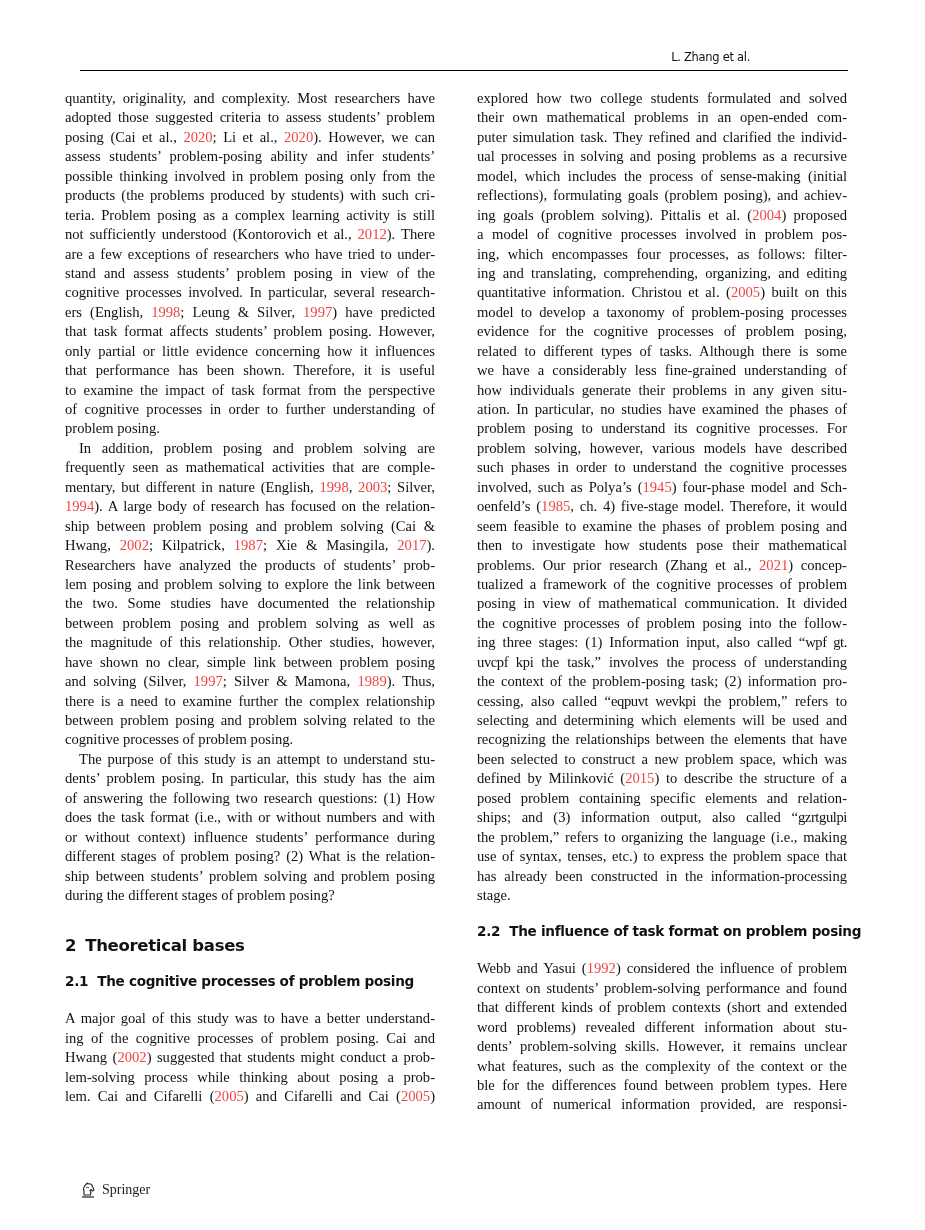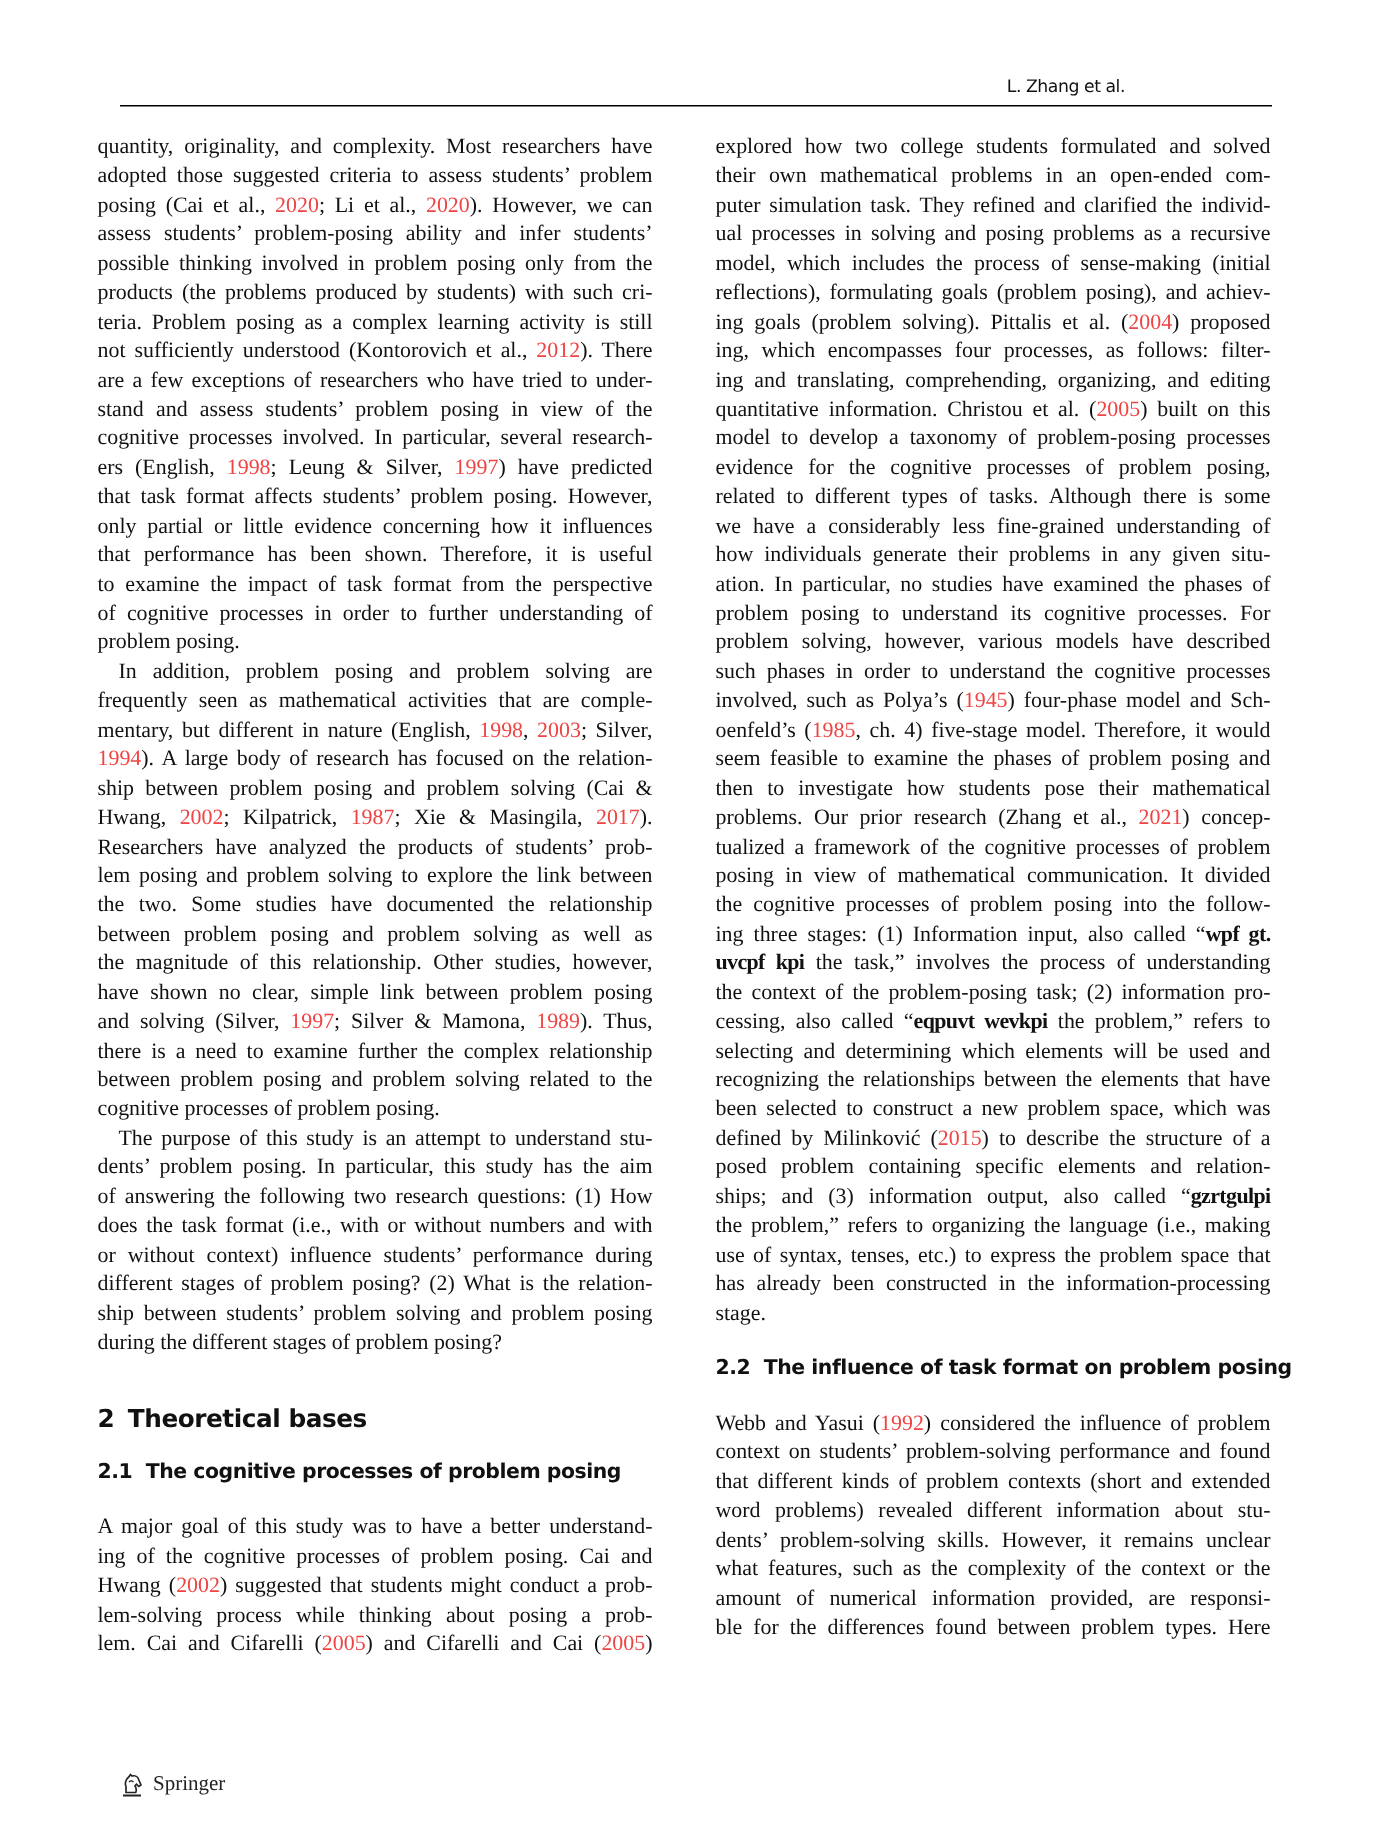--- a/index.html
+++ b/index.html
@@ -7,21 +7,21 @@
   .page { position: absolute; left: 0; top: 0; width: 827px; height: 1230px; }
   .running-head { position: absolute; right: 77px; top: 50px; font-family: "DejaVu Sans", sans-serif; font-size: 11.5px; color: #111; letter-spacing: -0.3px; }
   .head-rule { position: absolute; left: 80px; width: 768px; top: 70px; height: 0; border-top: 1.6px solid #000; }
   .col { position: absolute; top: 89px; width: 370px; font-family: "Liberation Serif", serif; font-size: 14.6px; color: #111; }
   .col.left { left: 65px; }
   .col.right { left: 477px; }
   .line { display: block; height: 19.45px; line-height: 19.45px; white-space: nowrap; text-align: justify; text-align-last: justify; }
   .line.last { text-align-last: left; }
   .line.indent { padding-left: 14px; }
   .cite { color: #ef4444; }
-  .bold-garble { font-weight: bold; letter-spacing: -0.4px; }
+  .bold-garble { font-weight: normal; letter-spacing: -0.4px; }
   .h1 { font-family: "DejaVu Sans", sans-serif; font-weight: bold; font-size: 16.5px; letter-spacing: -0.3px; display: block; white-space: nowrap; }
   .h2 { font-family: "DejaVu Sans", sans-serif; font-weight: bold; font-size: 13.6px; letter-spacing: -0.3px; display: block; white-space: nowrap; }
   .num { margin-right: 9px; }
   .footer { position: absolute; left: 80px; top: 1145px; font-family: "Liberation Serif", serif; font-size: 14px; color: #222; display: flex; align-items: center; gap: 5px; margin-top: 36px; }
   .footer svg { display: block; }
 </style>
 </head>
 <body>
 
 <div class="page">
@@ -98,20 +98,21 @@
 
   <div class="col right">
     <div>
         <span class="line">explored how two college students formulated and solved</span>
         <span class="line">their own mathematical problems in an open-ended com-</span>
         <span class="line">puter simulation task. They refined and clarified the individ-</span>
         <span class="line">ual processes in solving and posing problems as a recursive</span>
         <span class="line">model, which includes the process of sense-making (initial</span>
         <span class="line">reflections), formulating goals (problem posing), and achiev-</span>
         <span class="line">ing goals (problem solving). Pittalis et al. (<span class="cite">2004</span>) proposed</span>
+        <span class="line">a model of cognitive processes involved in problem pos-</span>
         <span class="line">ing, which encompasses four processes, as follows: filter-</span>
         <span class="line">ing and translating, comprehending, organizing, and editing</span>
         <span class="line">quantitative information. Christou et al. (<span class="cite">2005</span>) built on this</span>
         <span class="line">model to develop a taxonomy of problem-posing processes</span>
         <span class="line">evidence for the cognitive processes of problem posing,</span>
         <span class="line">related to different types of tasks. Although there is some</span>
         <span class="line">we have a considerably less fine-grained understanding of</span>
         <span class="line">how individuals generate their problems in any given situ-</span>
         <span class="line">ation. In particular, no studies have examined the phases of</span>
         <span class="line">problem posing to understand its cognitive processes. For</span>
@@ -145,22 +146,22 @@
       <span class="num">2.2</span><span>The influence of task format on problem posing</span>
     </div>
     <div style="height:20px"></div>
     <div>
         <span class="line">Webb and Yasui (<span class="cite">1992</span>) considered the influence of problem</span>
         <span class="line">context on students’ problem-solving performance and found</span>
         <span class="line">that different kinds of problem contexts (short and extended</span>
         <span class="line">word problems) revealed different information about stu-</span>
         <span class="line">dents’ problem-solving skills. However, it remains unclear</span>
         <span class="line">what features, such as the complexity of the context or the</span>
+        <span class="line">ble for the differences found between problem types. Here</span>
         <span class="line">amount of numerical information provided, are responsi-</span>
-        <span class="line">ble for the differences found between problem types. Here</span>
       </div>
   </div>
 
   <div class="footer">
     <span>
       <svg width="17" height="18" viewBox="0 0 17 18">
         <path d="M4 14 L4 10 C3 8 4 5 6 3.5 L7 2 L8 3 C10 2.5 12 3.5 12.5 5.5 L14 9 L12.5 10 L11 8.5 L10 9.5 C11 11 11 12.5 10.5 14 Z" fill="none" stroke="#222" stroke-width="1.1"></path>
         <path d="M6 7 C7 6 8 6 9 7" fill="none" stroke="#222" stroke-width="0.9"></path>
         <line x1="2" y1="16" x2="14" y2="16" stroke="#222" stroke-width="1.2"></line>
       </svg>

